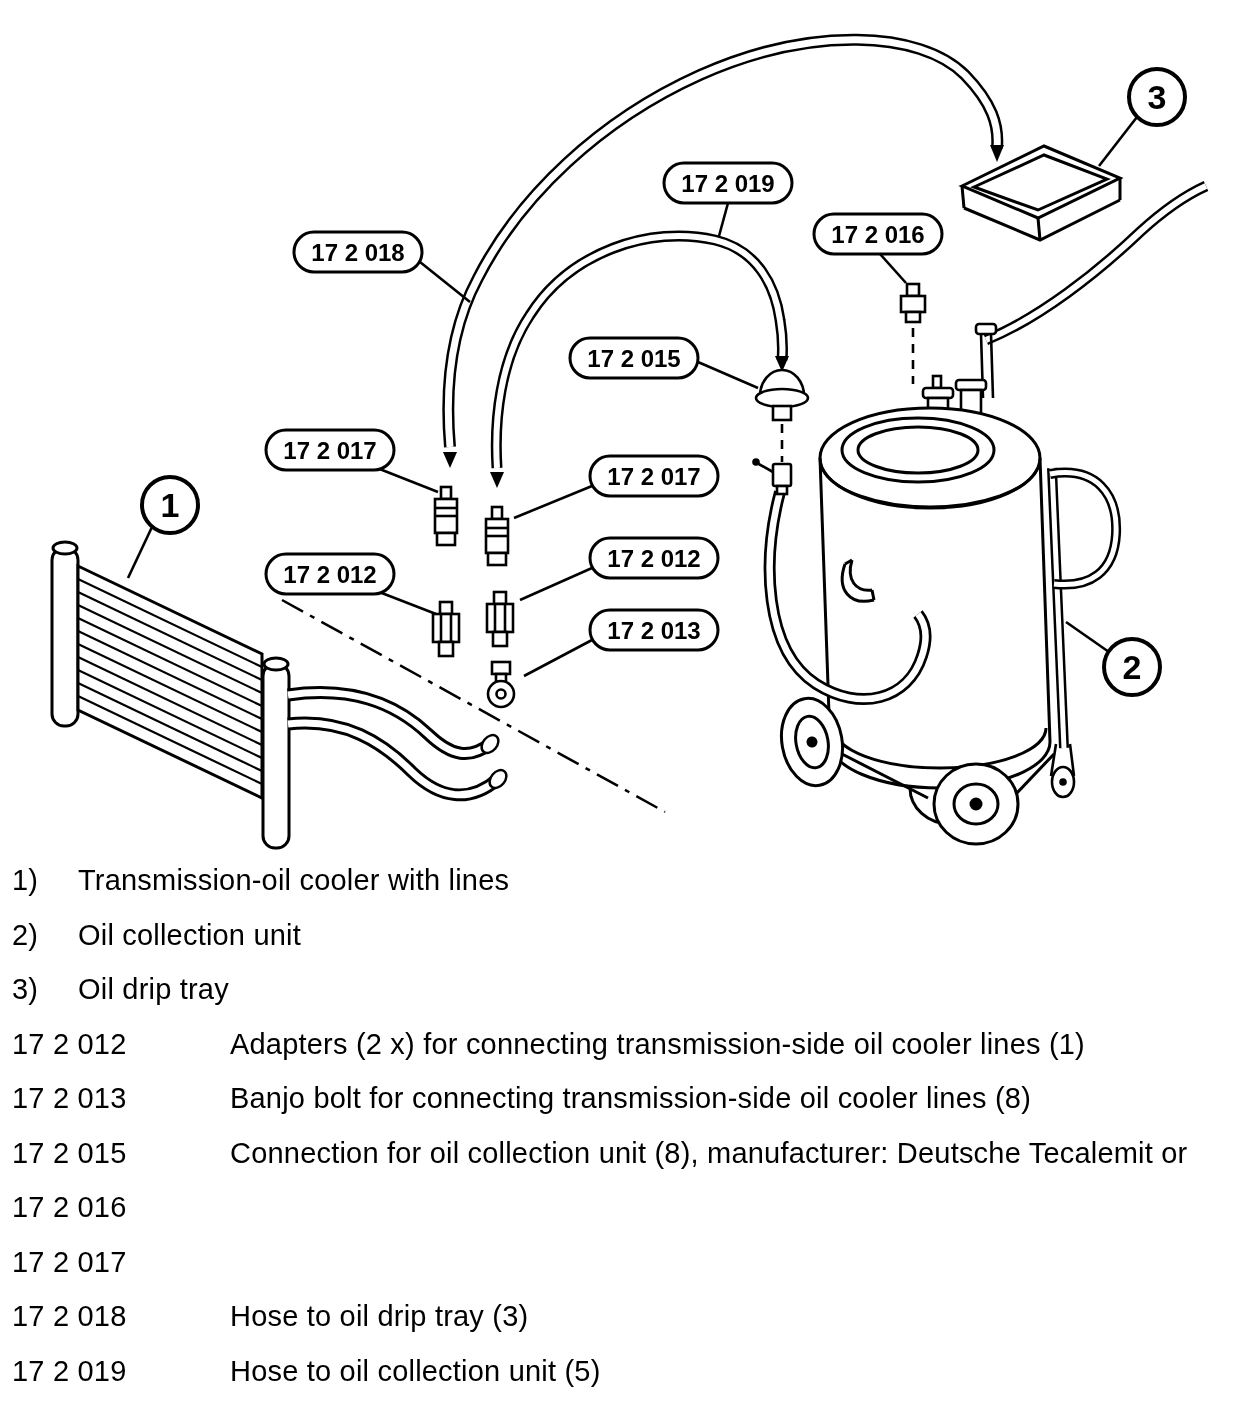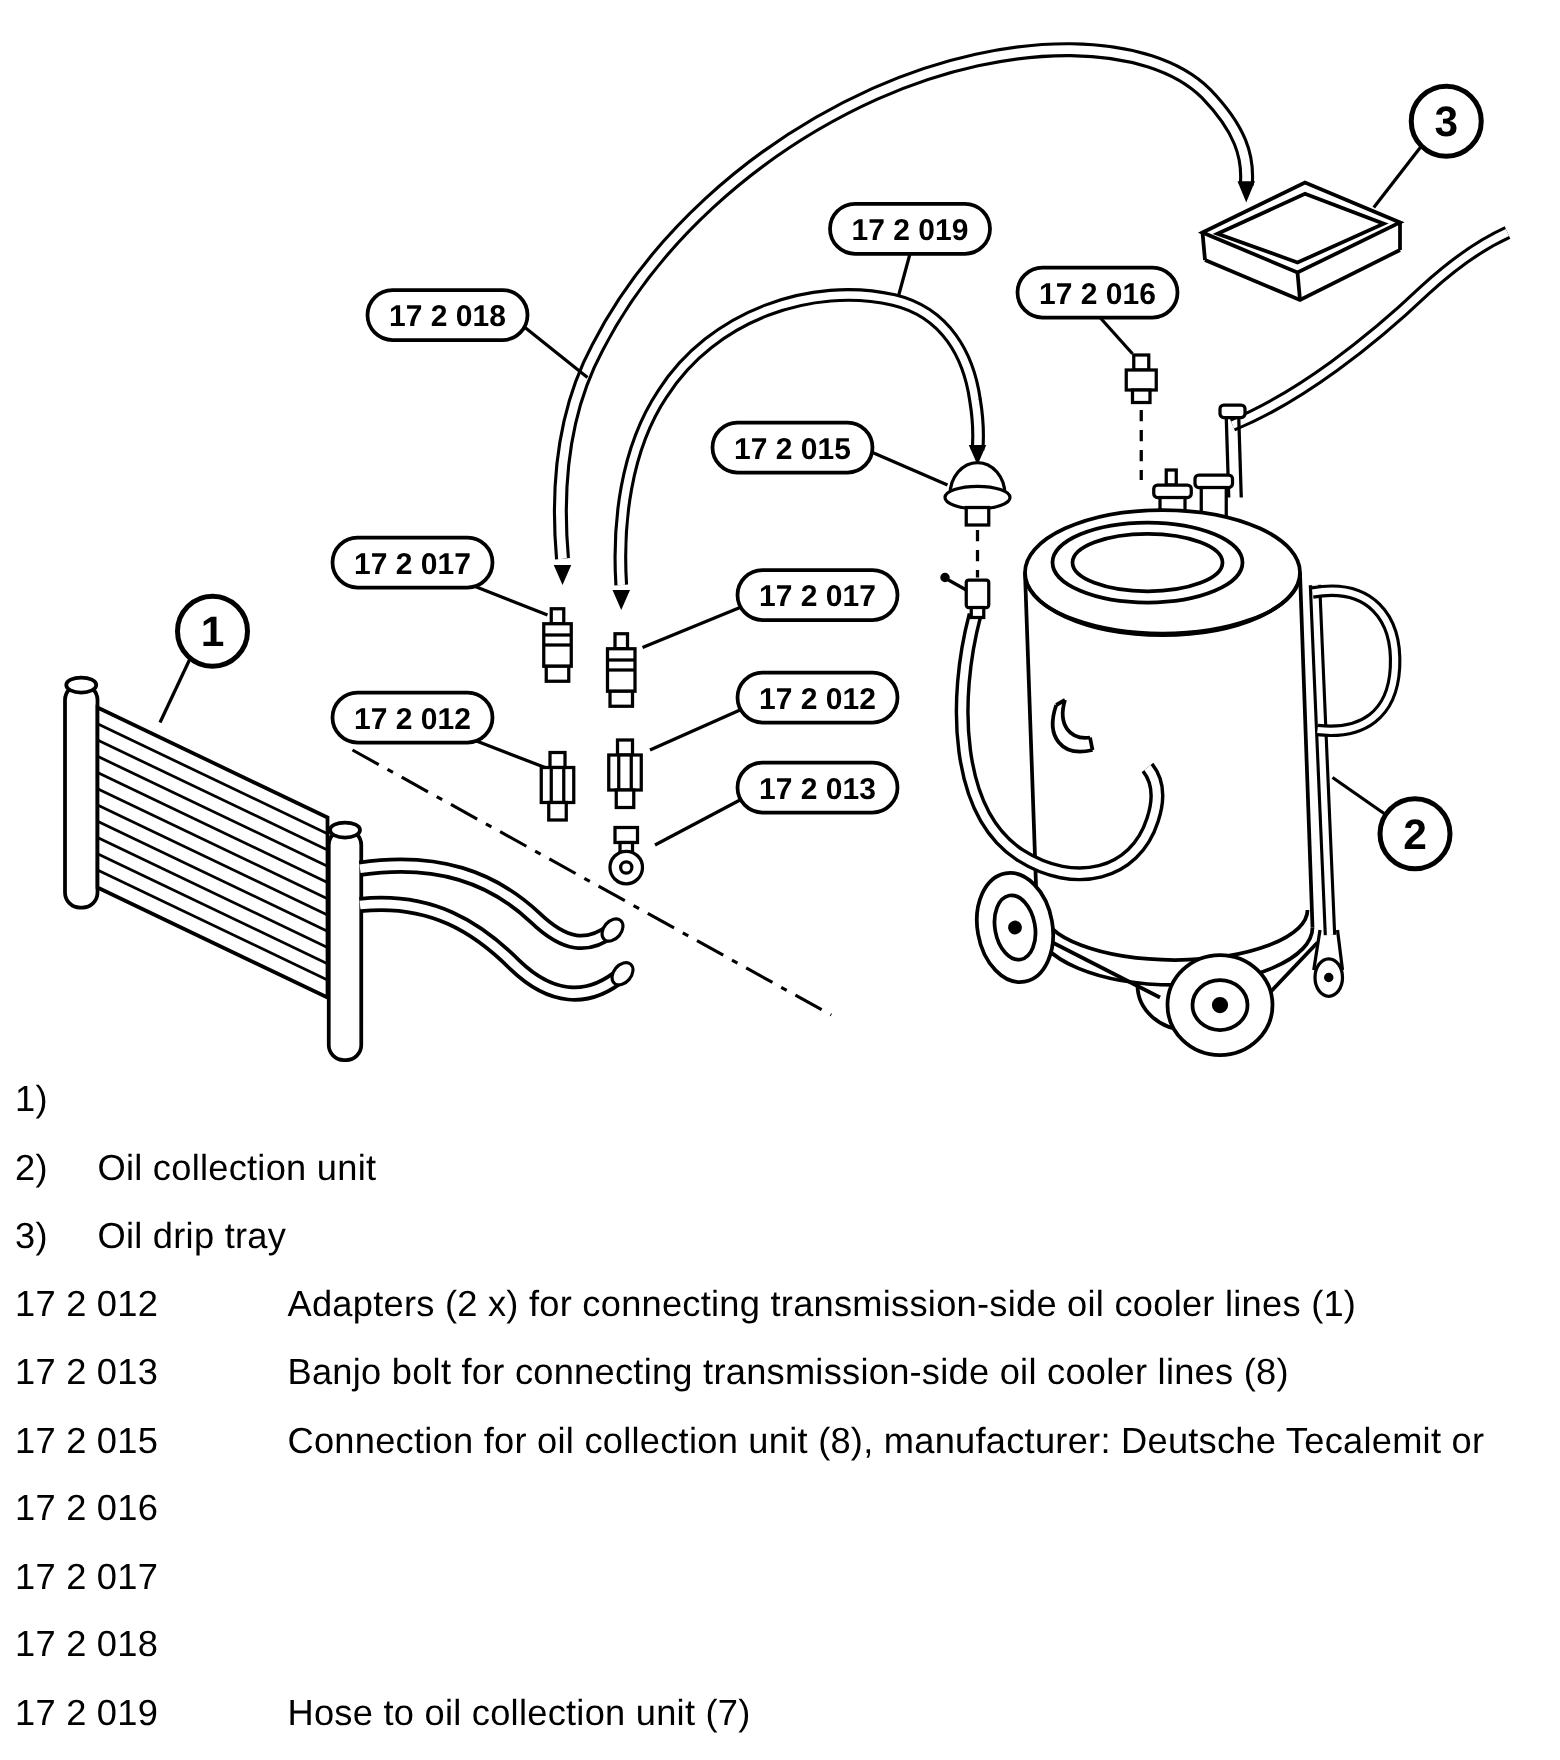--- a/index.html
+++ b/index.html
@@ -269,20 +269,21 @@
       <circle cx="1157" cy="97" r="28"></circle>
       <text class="marker-label" x="1157" y="109" fill="#000" stroke="none">3</text>
     </g>
   </g>
 </svg>
 </div>
 
 <div class="legend">
   <div class="legend-row">
     <span class="num-col">1)</span>
+    <span class="legend-text">Transmission-oil cooler with lines</span>
   </div>
   <div class="legend-row">
     <span class="num-col">2)</span>
     <span class="legend-text">Oil collection unit</span>
   </div>
   <div class="legend-row">
     <span class="num-col">3)</span>
     <span class="legend-text">Oil drip tray</span>
   </div>
   <div class="legend-row">
@@ -298,18 +299,19 @@
     <span class="legend-text">Connection for oil collection unit (8), manufacturer: Deutsche Tecalemit or</span>
   </div>
   <div class="legend-row">
     <span class="part-col">17 2 016</span>
   </div>
   <div class="legend-row">
     <span class="part-col">17 2 017</span>
   </div>
   <div class="legend-row">
     <span class="part-col">17 2 018</span>
+    <span class="legend-text">Hose to oil drip tray (3)</span>
   </div>
   <div class="legend-row">
     <span class="part-col">17 2 019</span>
-    <span class="legend-text">Hose to oil collection unit (7)</span>
+    <span class="legend-text">Hose to oil collection unit (5)</span>
   </div>
 </div>
 
 </body></html>

